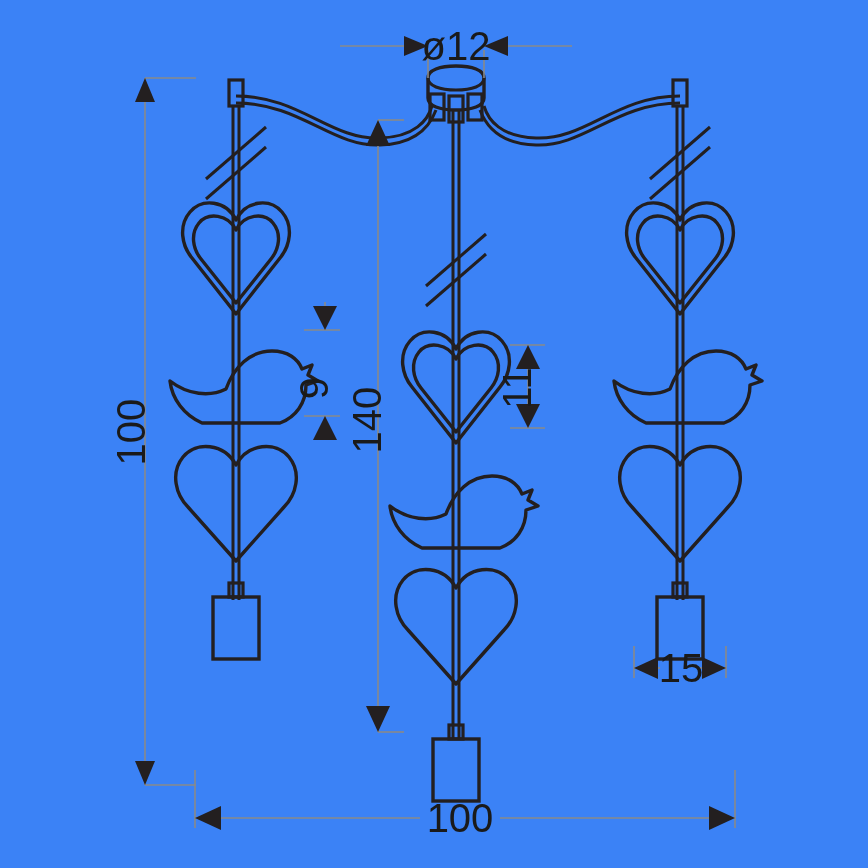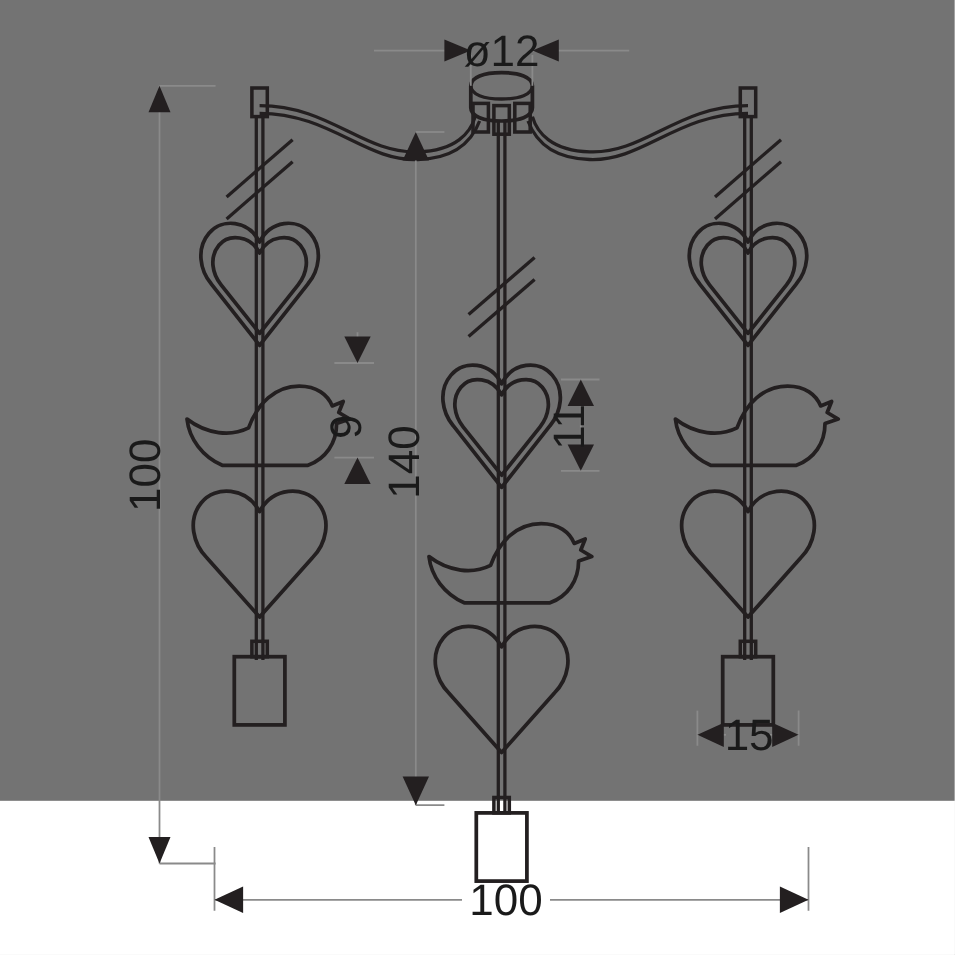--- a/index.html
+++ b/index.html
@@ -1,18 +1,18 @@
 <!DOCTYPE html>
 <html><head>
 <meta charset="utf-8">
 <style>
   html,body{margin:0;padding:0;background:#ffffff;}
   body{width:868px;height:868px;overflow:hidden;
        font-family:"Liberation Sans", sans-serif;}
-  #stage{position:relative;width:868px;height:728px;background:#737373;}
+  #stage{position:relative;width:868px;height:868px;background:#3b82f6;}
   svg{display:block;}
   .dimtext{font-family:"Liberation Sans", sans-serif;font-size:40px;fill:#1a1a1a;}
 </style>
 </head>
 <body>
 
 <div id="stage">
 <svg width="868" height="868" viewBox="0 0 868 868" xmlns="http://www.w3.org/2000/svg">
 
   <defs>

